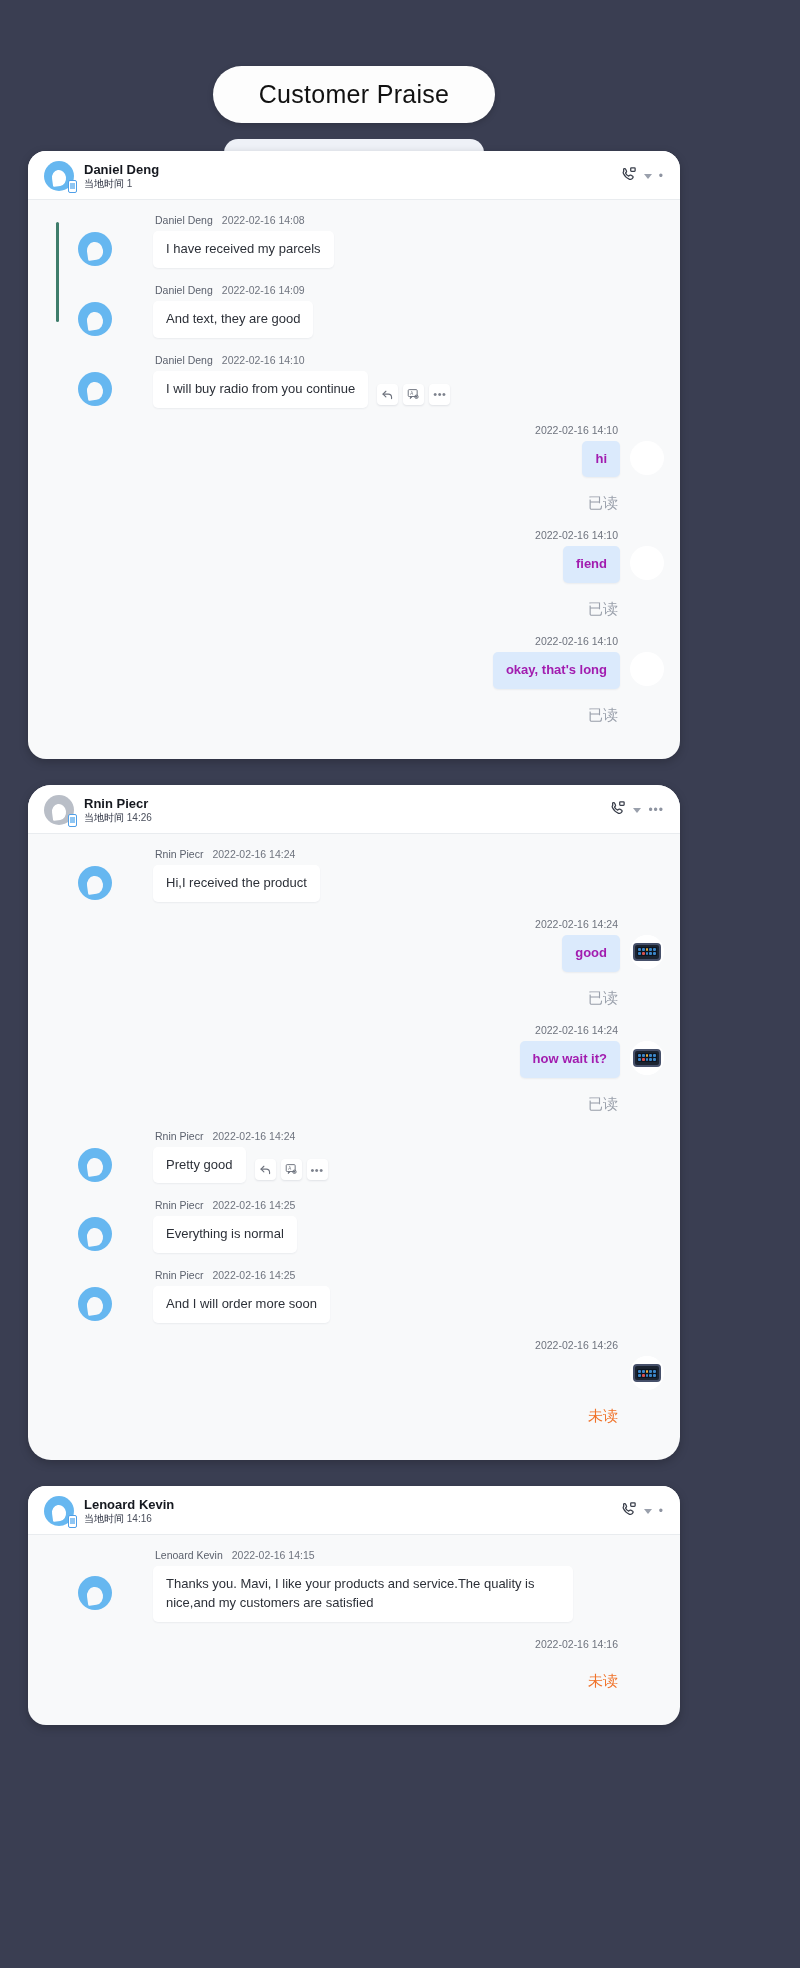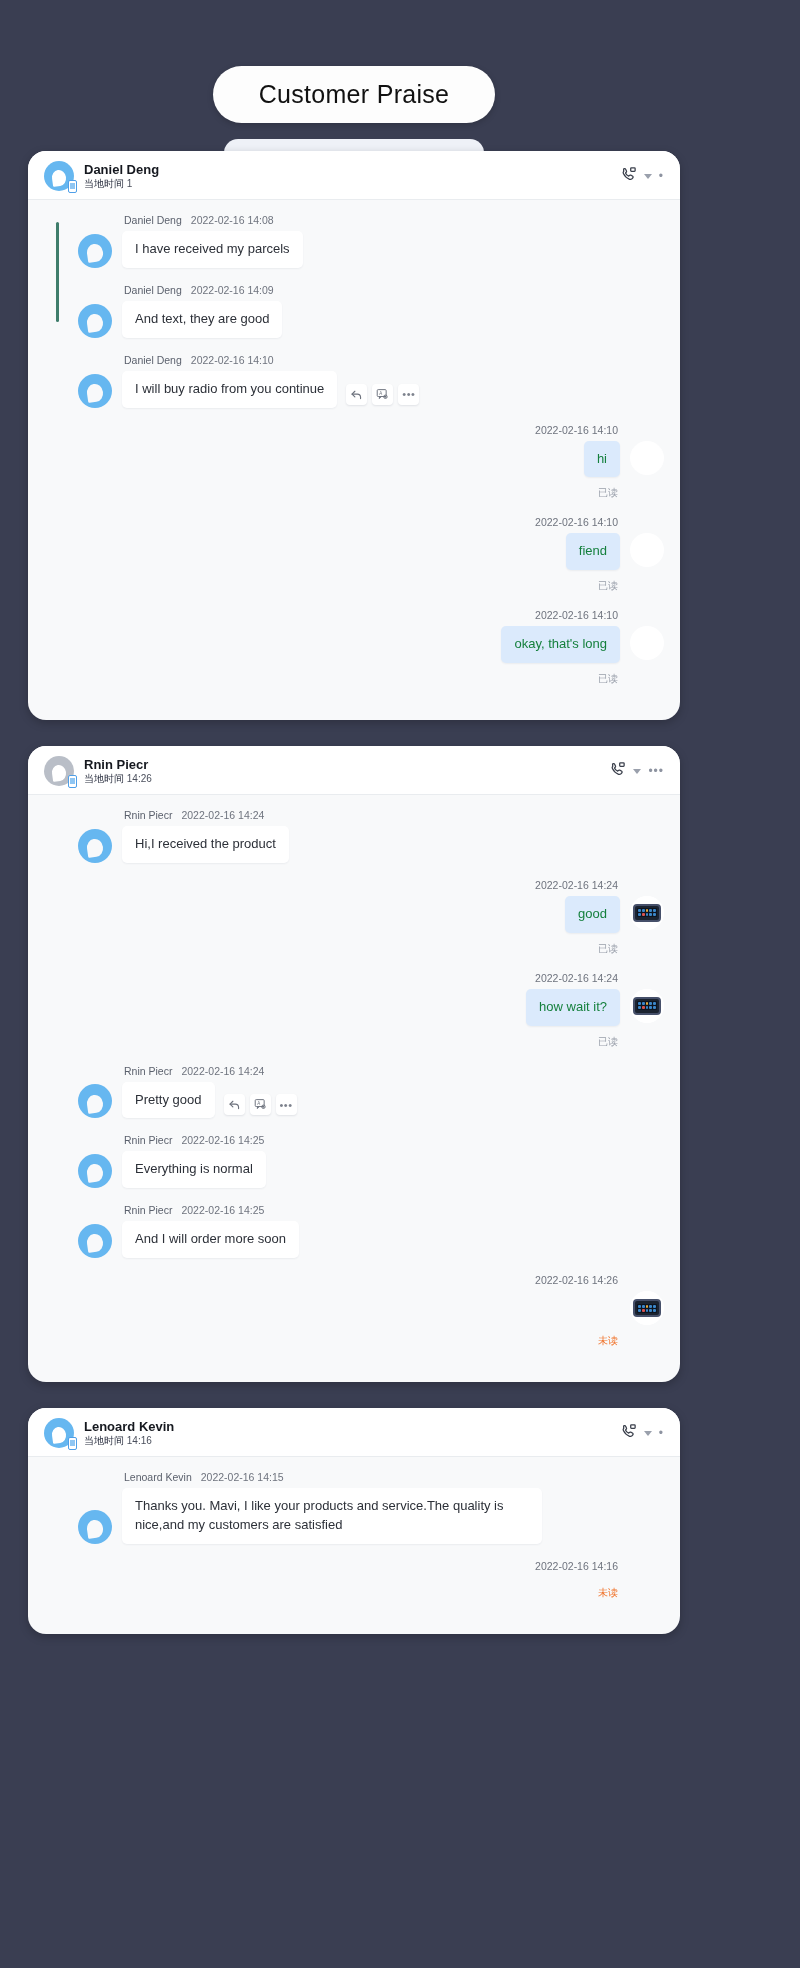--- a/index.html
+++ b/index.html
@@ -31,21 +31,21 @@
   
   .card {
     position:relative; z-index:1;
     margin:0 28px 26px 28px;
     background:#f8f9fa;
     border-radius:18px;
     overflow:hidden;
     box-shadow:0 3px 10px rgba(0,0,0,.22);
   }
   .card.first { margin-top:0; }
-  .card.second { margin-top:22px; }
+  .card.second { margin-top:22px;border-radius:23px; }
   .card.third  { margin-top:24px; }
 
   
   .card-head {
     display:flex; align-items:center;
     background:#ffffff;
     padding:10px 16px 8px 16px;
     border-bottom:1px solid #e9ecef;
   }
   .head-left { display:flex; align-items:center; flex:1; min-width:0; }
@@ -90,21 +90,21 @@
   .accent-bar {
     position:absolute; left:28px; top:22px;
     width:3px; height:100px; background:#3f7d6b; border-radius:2px;
   }
 
   
   .row { display:flex; margin-bottom:16px; }
   .row.in  { justify-content:flex-start; padding-left:34px; }
   .row.out { justify-content:flex-end; }
 
-  .msg-in { display:flex; align-items:flex-end; }
+  .msg-in { display:flex; align-items:center;gap:31px; }
   .av-in { width:34px; height:34px; flex:none; margin-right:10px; margin-top:16px; }
 
   .col-in { display:flex; flex-direction:column; }
   .meta-in { font-size:10.5px; color:#6e737e; margin:0 0 5px 2px; white-space:nowrap; }
   .meta-in .who { color:#5b616d; }
   .meta-in .when { margin-left:9px; color:#6e737e; }
 
   .bubble {
     background:#ffffff; border-radius:5px;
     padding:9px 13px; font-size:13px; color:#2c3038;
@@ -120,23 +120,23 @@
     display:flex; align-items:center; justify-content:center;
     box-shadow:0 1px 2px rgba(20,30,60,.10); color:#6d727d;
   }
   .act svg { display:block; }
   .act.dots { font-size:11px; letter-spacing:.5px; color:#7d828d; }
 
   
   .msg-out { display:flex; flex-direction:column; align-items:flex-end; }
   .meta-out { font-size:10.5px; color:#6e737e; margin-bottom:5px; margin-right:46px; }
   .out-line { display:flex; align-items:flex-start; }
-  .bubble.sent { background:#dbeafc; color:#15803d; }
+  .bubble.sent { background:#dbeafc; color:#a21caf;font-weight:bold; }
   .av-out { width:34px; height:34px; flex:none; margin-left:10px; border-radius:50%; overflow:hidden; background:#fff; }
-  .read { font-size:10px; color:#9aa0ab; margin-top:9px; margin-right:46px; }
+  .read { font-size:15px; color:#9aa0ab; margin-top:17px; margin-right:46px; }
   .read.unread { color:#f0732a; }
 
   
   .face { width:100%; height:100%; border-radius:50%; background:#ffffff; position:relative; overflow:hidden; }
   .face .hair { position:absolute; left:20%; top:4%; width:60%; height:52%; border-radius:50% 50% 42% 42%; background:#2b2119; }
   .face .skin { position:absolute; left:27%; top:20%; width:46%; height:56%; border-radius:46% 46% 50% 50%; background:#e8b89c; }
   .face .neck { position:absolute; left:33%; top:68%; width:34%; height:30%; background:#e0ab90; border-radius:30% 30% 0 0; }
   .face .body { position:absolute; left:8%; bottom:0; width:84%; height:20%; background:#f2f2f4; border-radius:50% 50% 0 0; }
   .face .eyeL,.face .eyeR { position:absolute; top:40%; width:7%; height:5%; background:#3a2a22; border-radius:50%; }
   .face .eyeL { left:36%; } .face .eyeR { left:56%; }

